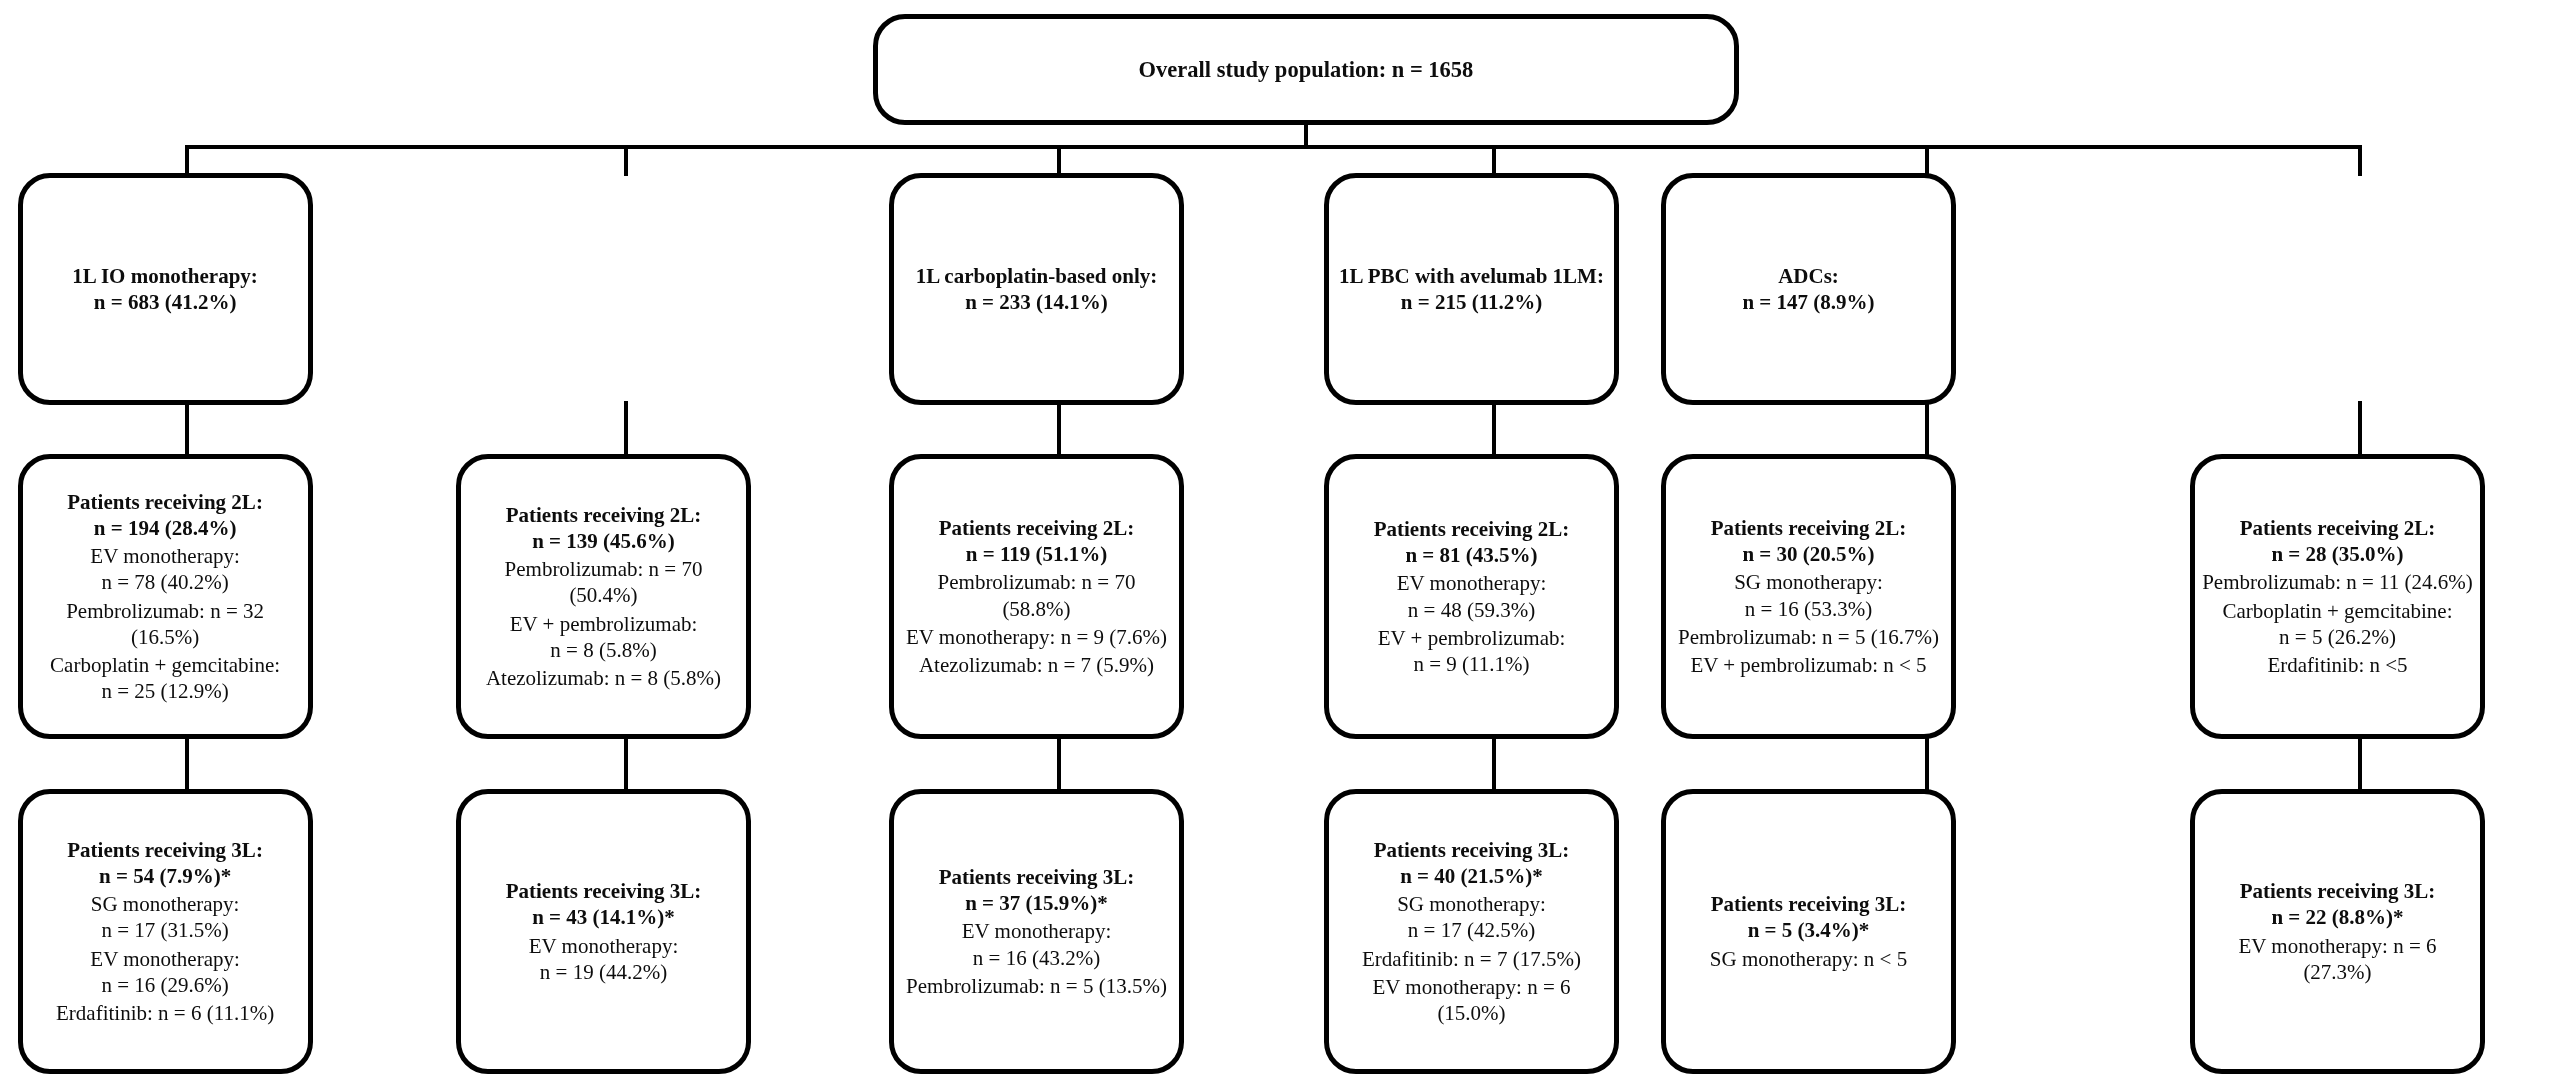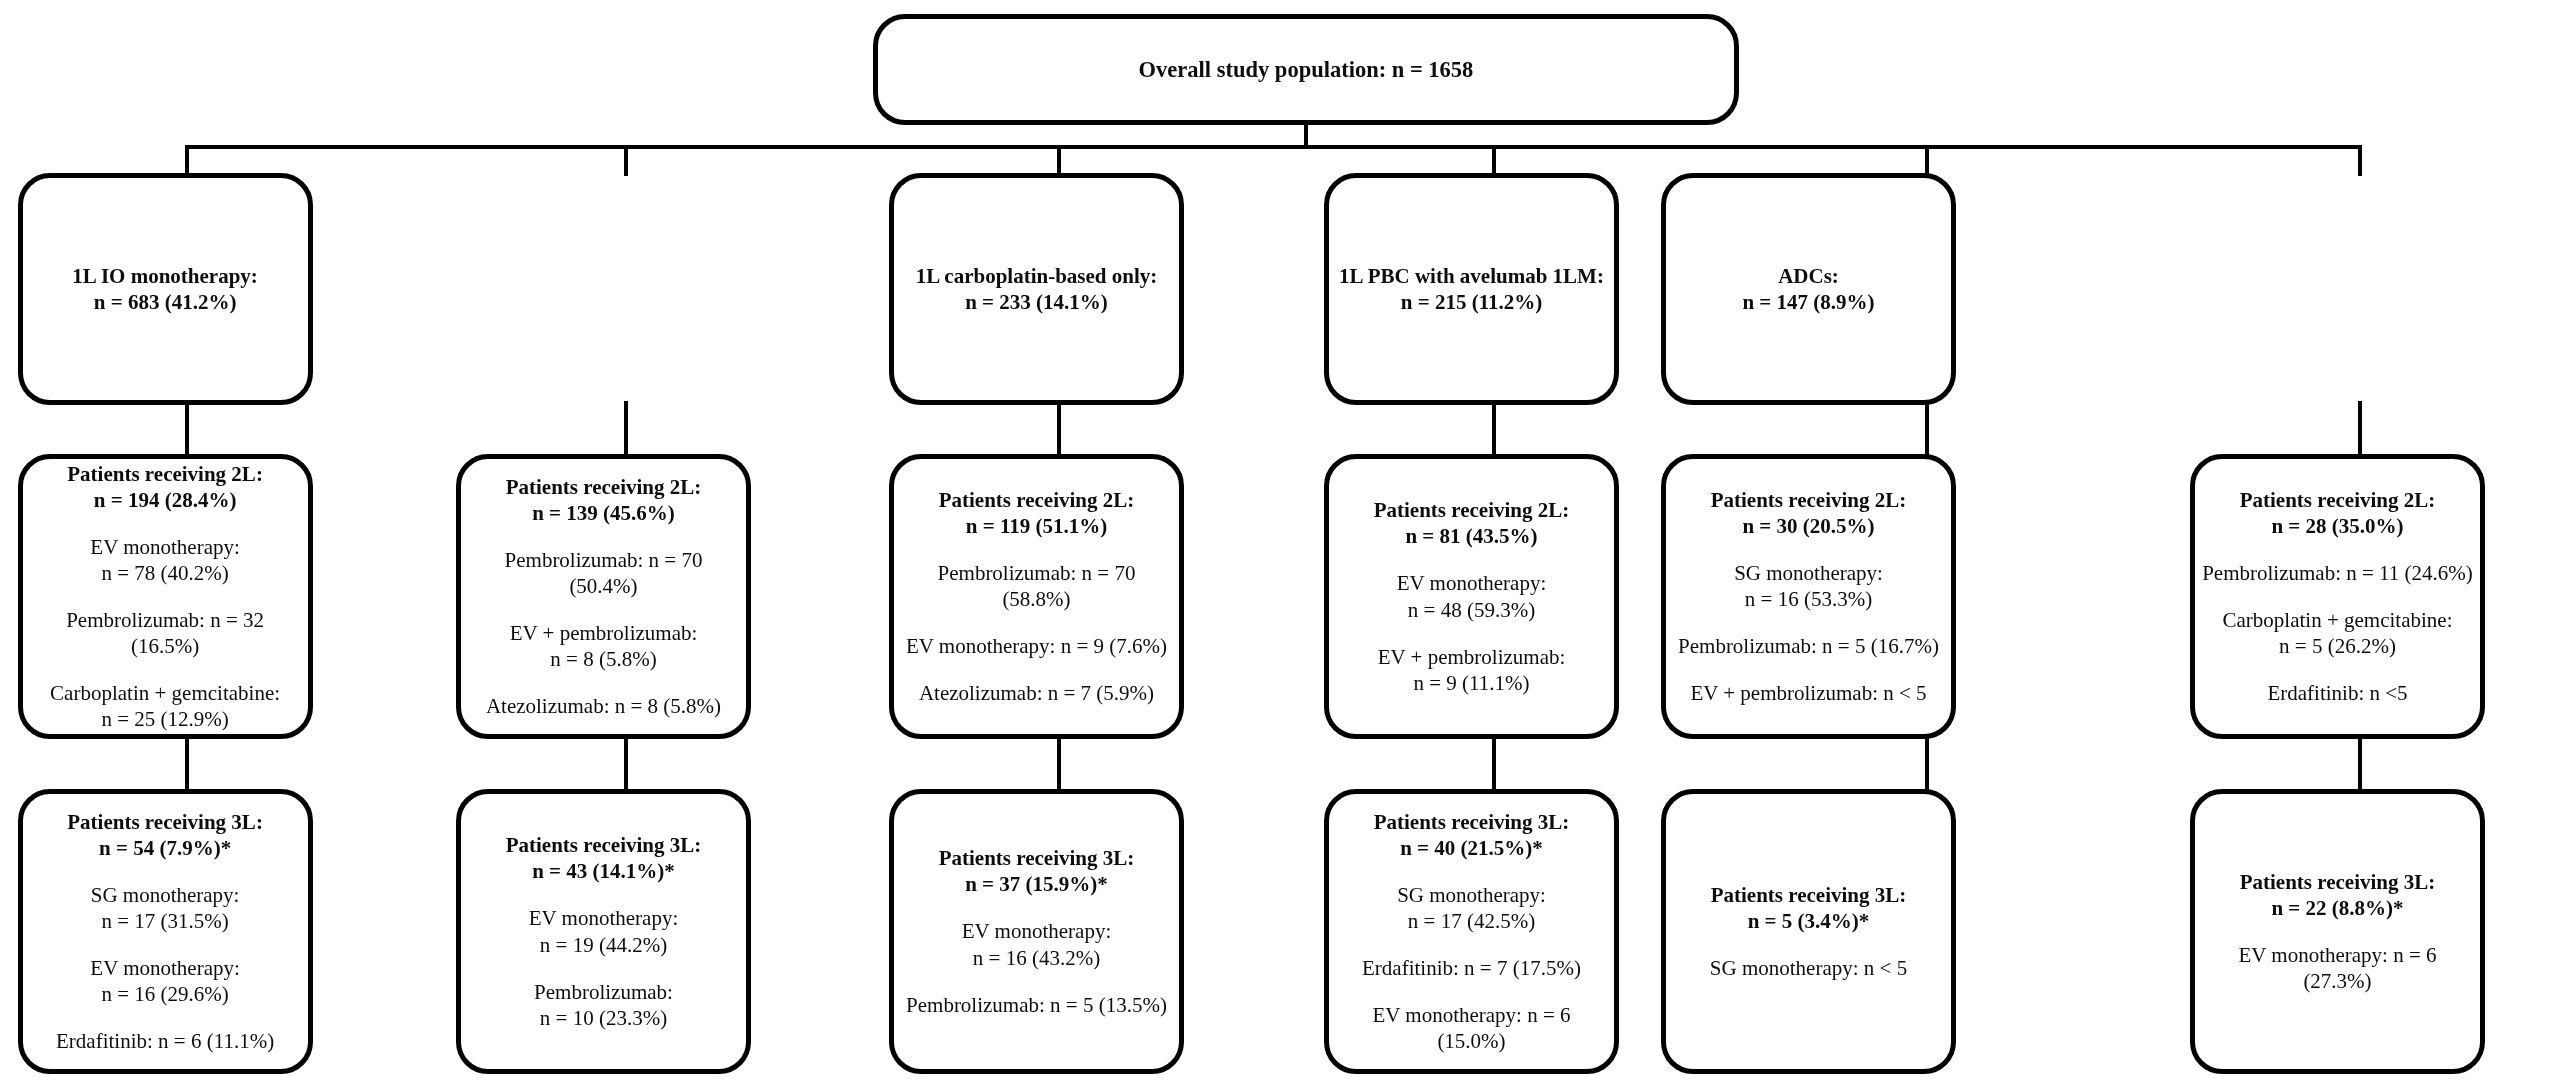--- a/index.html
+++ b/index.html
@@ -26,21 +26,21 @@
   .root-box{left:873px;top:14px;width:866px;height:111px;}
   .r1{top:173px;height:232px;}
   .r2{top:454px;height:285px;}
   .r3{top:789px;height:285px;}
   .c0{left:17.6px}.c1{left:456px}.c2{left:889px}.c3{left:1324px}.c4{left:1661px}.c5{left:2190px}
   .content{width:100%;padding:0 7px;box-sizing:border-box;}
   .para{
     white-space:pre-line;
     font-size:21px;
     line-height:1.24;
-    margin:21px 0;
+    margin:2px 0;
   }
   .bold{font-weight:bold;}
   .root-text{font-size:22.5px;}
   .line{position:absolute;background:#000;}
   .stem{left:1304px;top:121px;width:4.2px;height:28px;}
   .bus{left:185px;top:145px;width:2177px;height:4.2px;}
   .vdrop{width:4.2px;top:145px;height:31px;}
   .vlink2{width:4.2px;top:401px;height:56px;}
   .vlink3{width:4.2px;top:734px;height:58px;}
   .x0{left:185px}.x1{left:624px}.x2{left:1057px}.x3{left:1492px}.x4{left:1925px}.x5{left:2358px}
@@ -122,22 +122,20 @@
         </div>
     </div>
   </div>
   <div class="box r3 c1">
     <div class="content">
       <div class="para bold">Patients receiving 3L:
 n = 43 (14.1%)*</div>
       <div>
           <div class="para">EV monotherapy:
 n = 19 (44.2%)</div>
-          <div class="para">Pembrolizumab:
-n = 10 (23.3%)</div>
         </div>
     </div>
   </div>
 
   <div class="box r1 c2">
     <div class="content">
         <div class="para bold">1L carboplatin-based only:
 n = 233 (14.1%)</div>
       </div>
   </div>

